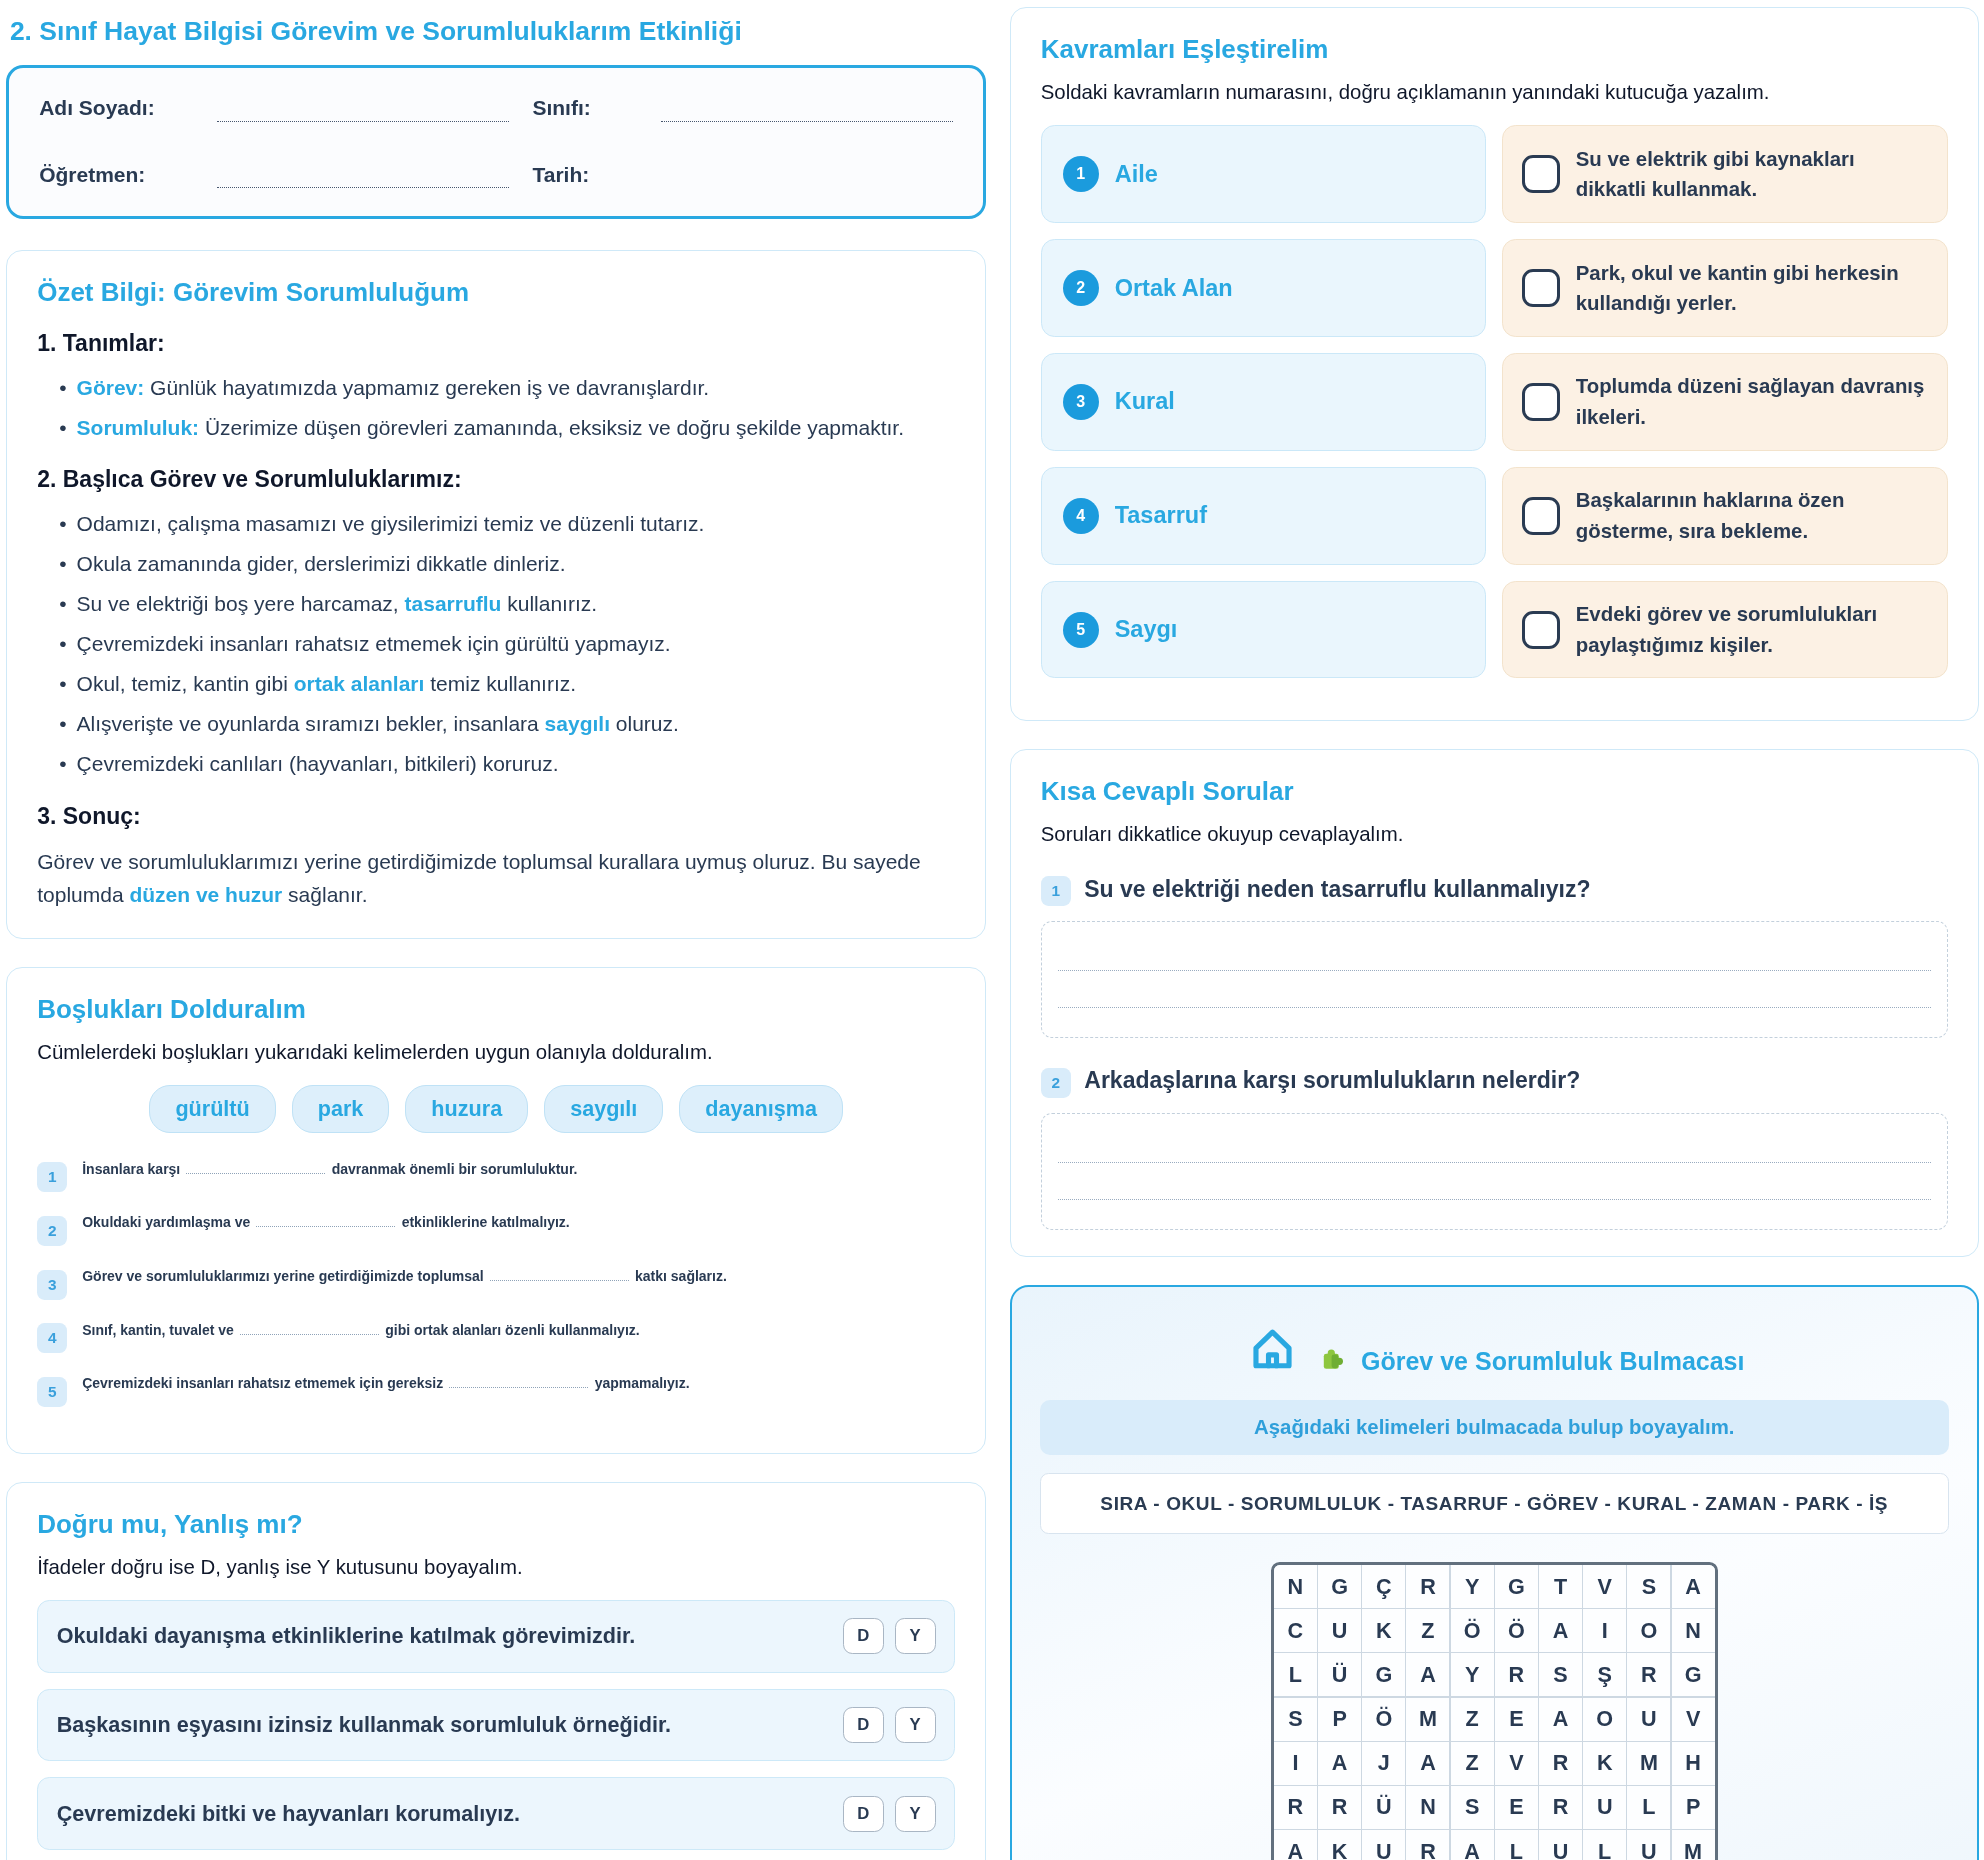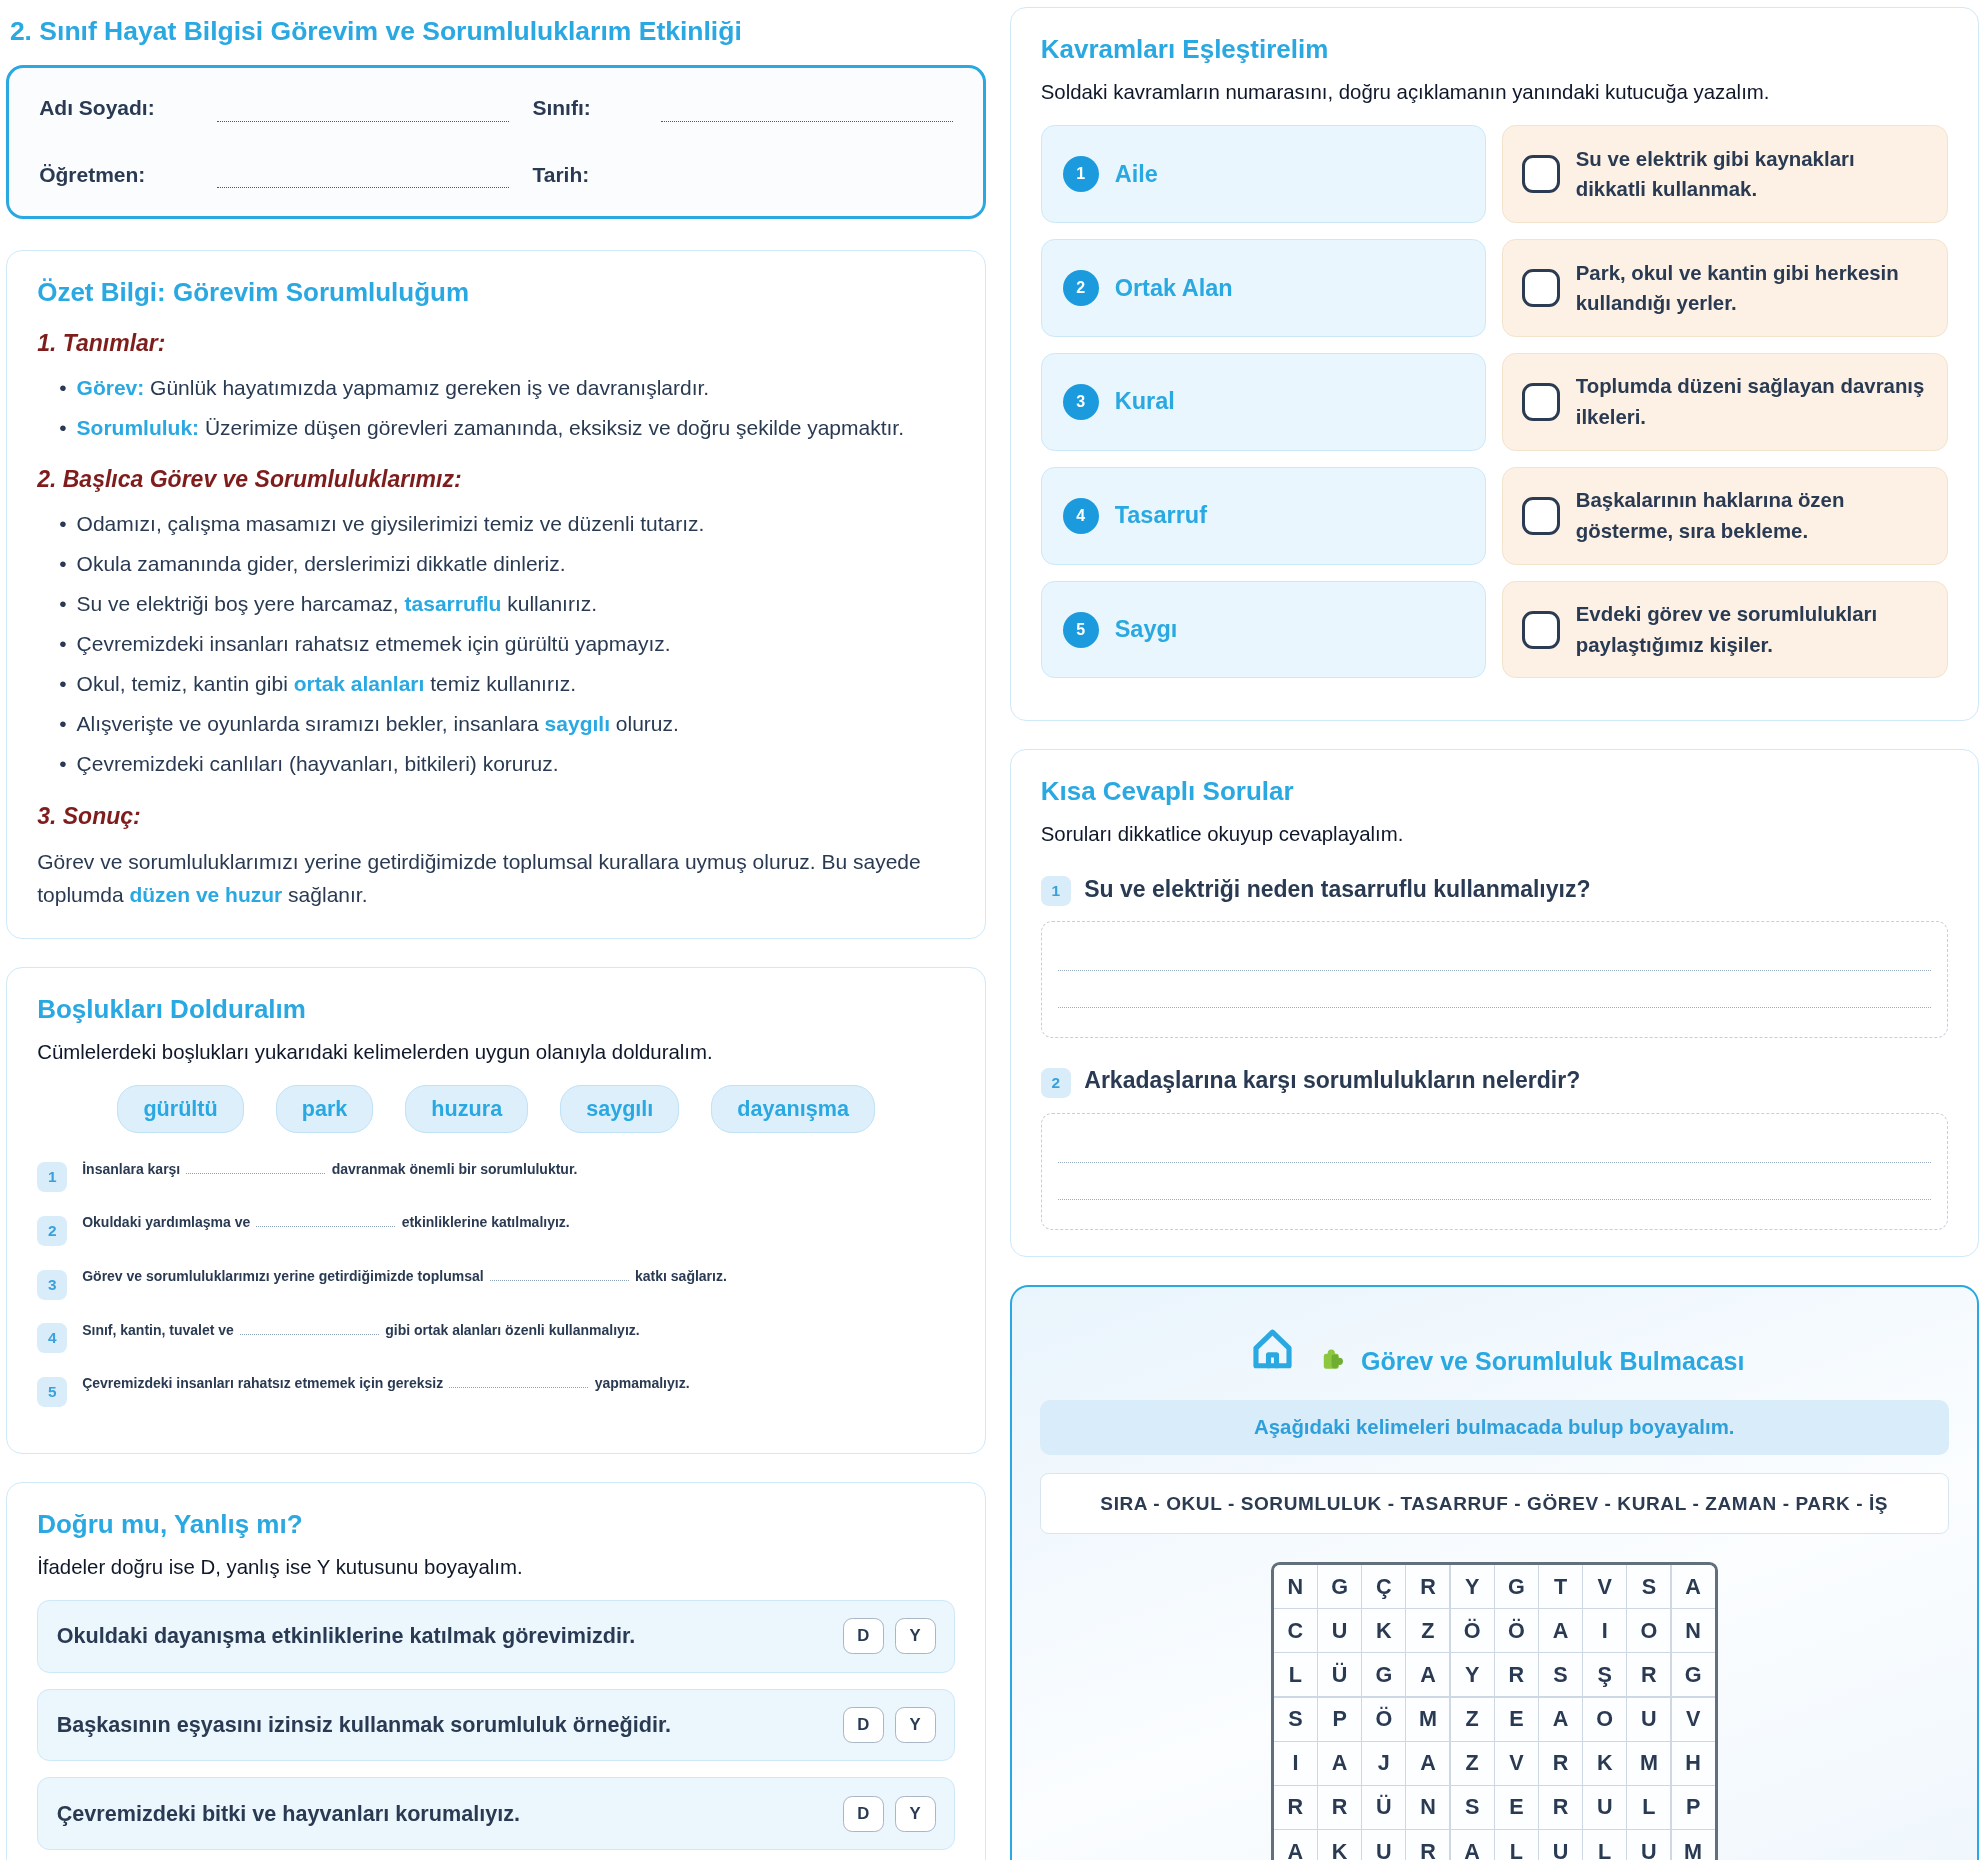--- a/index.html
+++ b/index.html
@@ -14,42 +14,42 @@
   .col-right { flex:1; min-width:0; }
 
   .page-title { font-size:26.5px; font-weight:bold; color:#29a8e1; margin:8.6px 0 18.5px 3.7px; }
 
   .panel {
     background:#ffffff; border:1.9px solid #cfe9f8; border-radius:16px;
     padding:26px 30px; margin-bottom:28px;
   }
   .section-title { font-size:26px; font-weight:bold; color:#29a8e1; margin:0 0 16px; }
   .subtitle { font-size:20.4px; font-weight:400; color:#0f172a; margin:0 0 21px; }
-  .sub-heading { font-size:23px; font-weight:bold; color:#7f1d1d; margin:22px 0 15px;font-style:italic; }
+  .sub-heading { font-size:23px; font-weight:bold; color:#0f172a; margin:22px 0 15px; }
 
   
   .form-box {
     border:3.1px solid #29a8e1; border-radius:17.3px; background:#fbfcfe;
     padding:28px 30px; margin-bottom:31px;
     display:grid; grid-template-columns:154px 1fr 105px 1fr;
     column-gap:23.5px; row-gap:41px; align-items:end;
   }
   .form-label { font-size:21px; font-weight:bold; padding-bottom:1.2px; }
   .dotline { border-bottom:1.9px dotted #46566e; height:6.2px; }
   .dotline.noline { border-bottom:none; }
 
   
   .bullets { list-style:none; padding-left:22px; }
   .bullets li { font-size:21px; line-height:1.55; margin:7.4px 0; }
   .bullets li::before { content:"•"; margin-right:10px; }
   .hl { color:#29a8e1; font-weight:bold; }
   .conclusion { font-size:21px; line-height:1.6; margin-top:3.7px; }
 
   
-  .chips { display:flex; justify-content:center; gap:32px; margin:3.7px 0 26px; flex-wrap:wrap; }
+  .chips { display:flex; justify-content:center; gap:16px; margin:3.7px 0 26px; flex-wrap:wrap; }
   .chip {
     background:#ddeffb; border:1.9px solid #bfe2f6; color:#29a8e1;
     font-weight:bold; font-size:21.6px; padding:10px 25px; border-radius:21px;
   }
   .fill-item { display:flex; gap:15px; align-items:flex-start; margin:20px 0; }
   .num-badge {
     flex:0 0 auto; width:30px; height:30px; margin-top:3.7px;
     background:#d9ecfa; color:#3aa0dc; border-radius:7.4px;
     display:flex; align-items:center; justify-content:center;
     font-size:15.4px; font-weight:bold;

